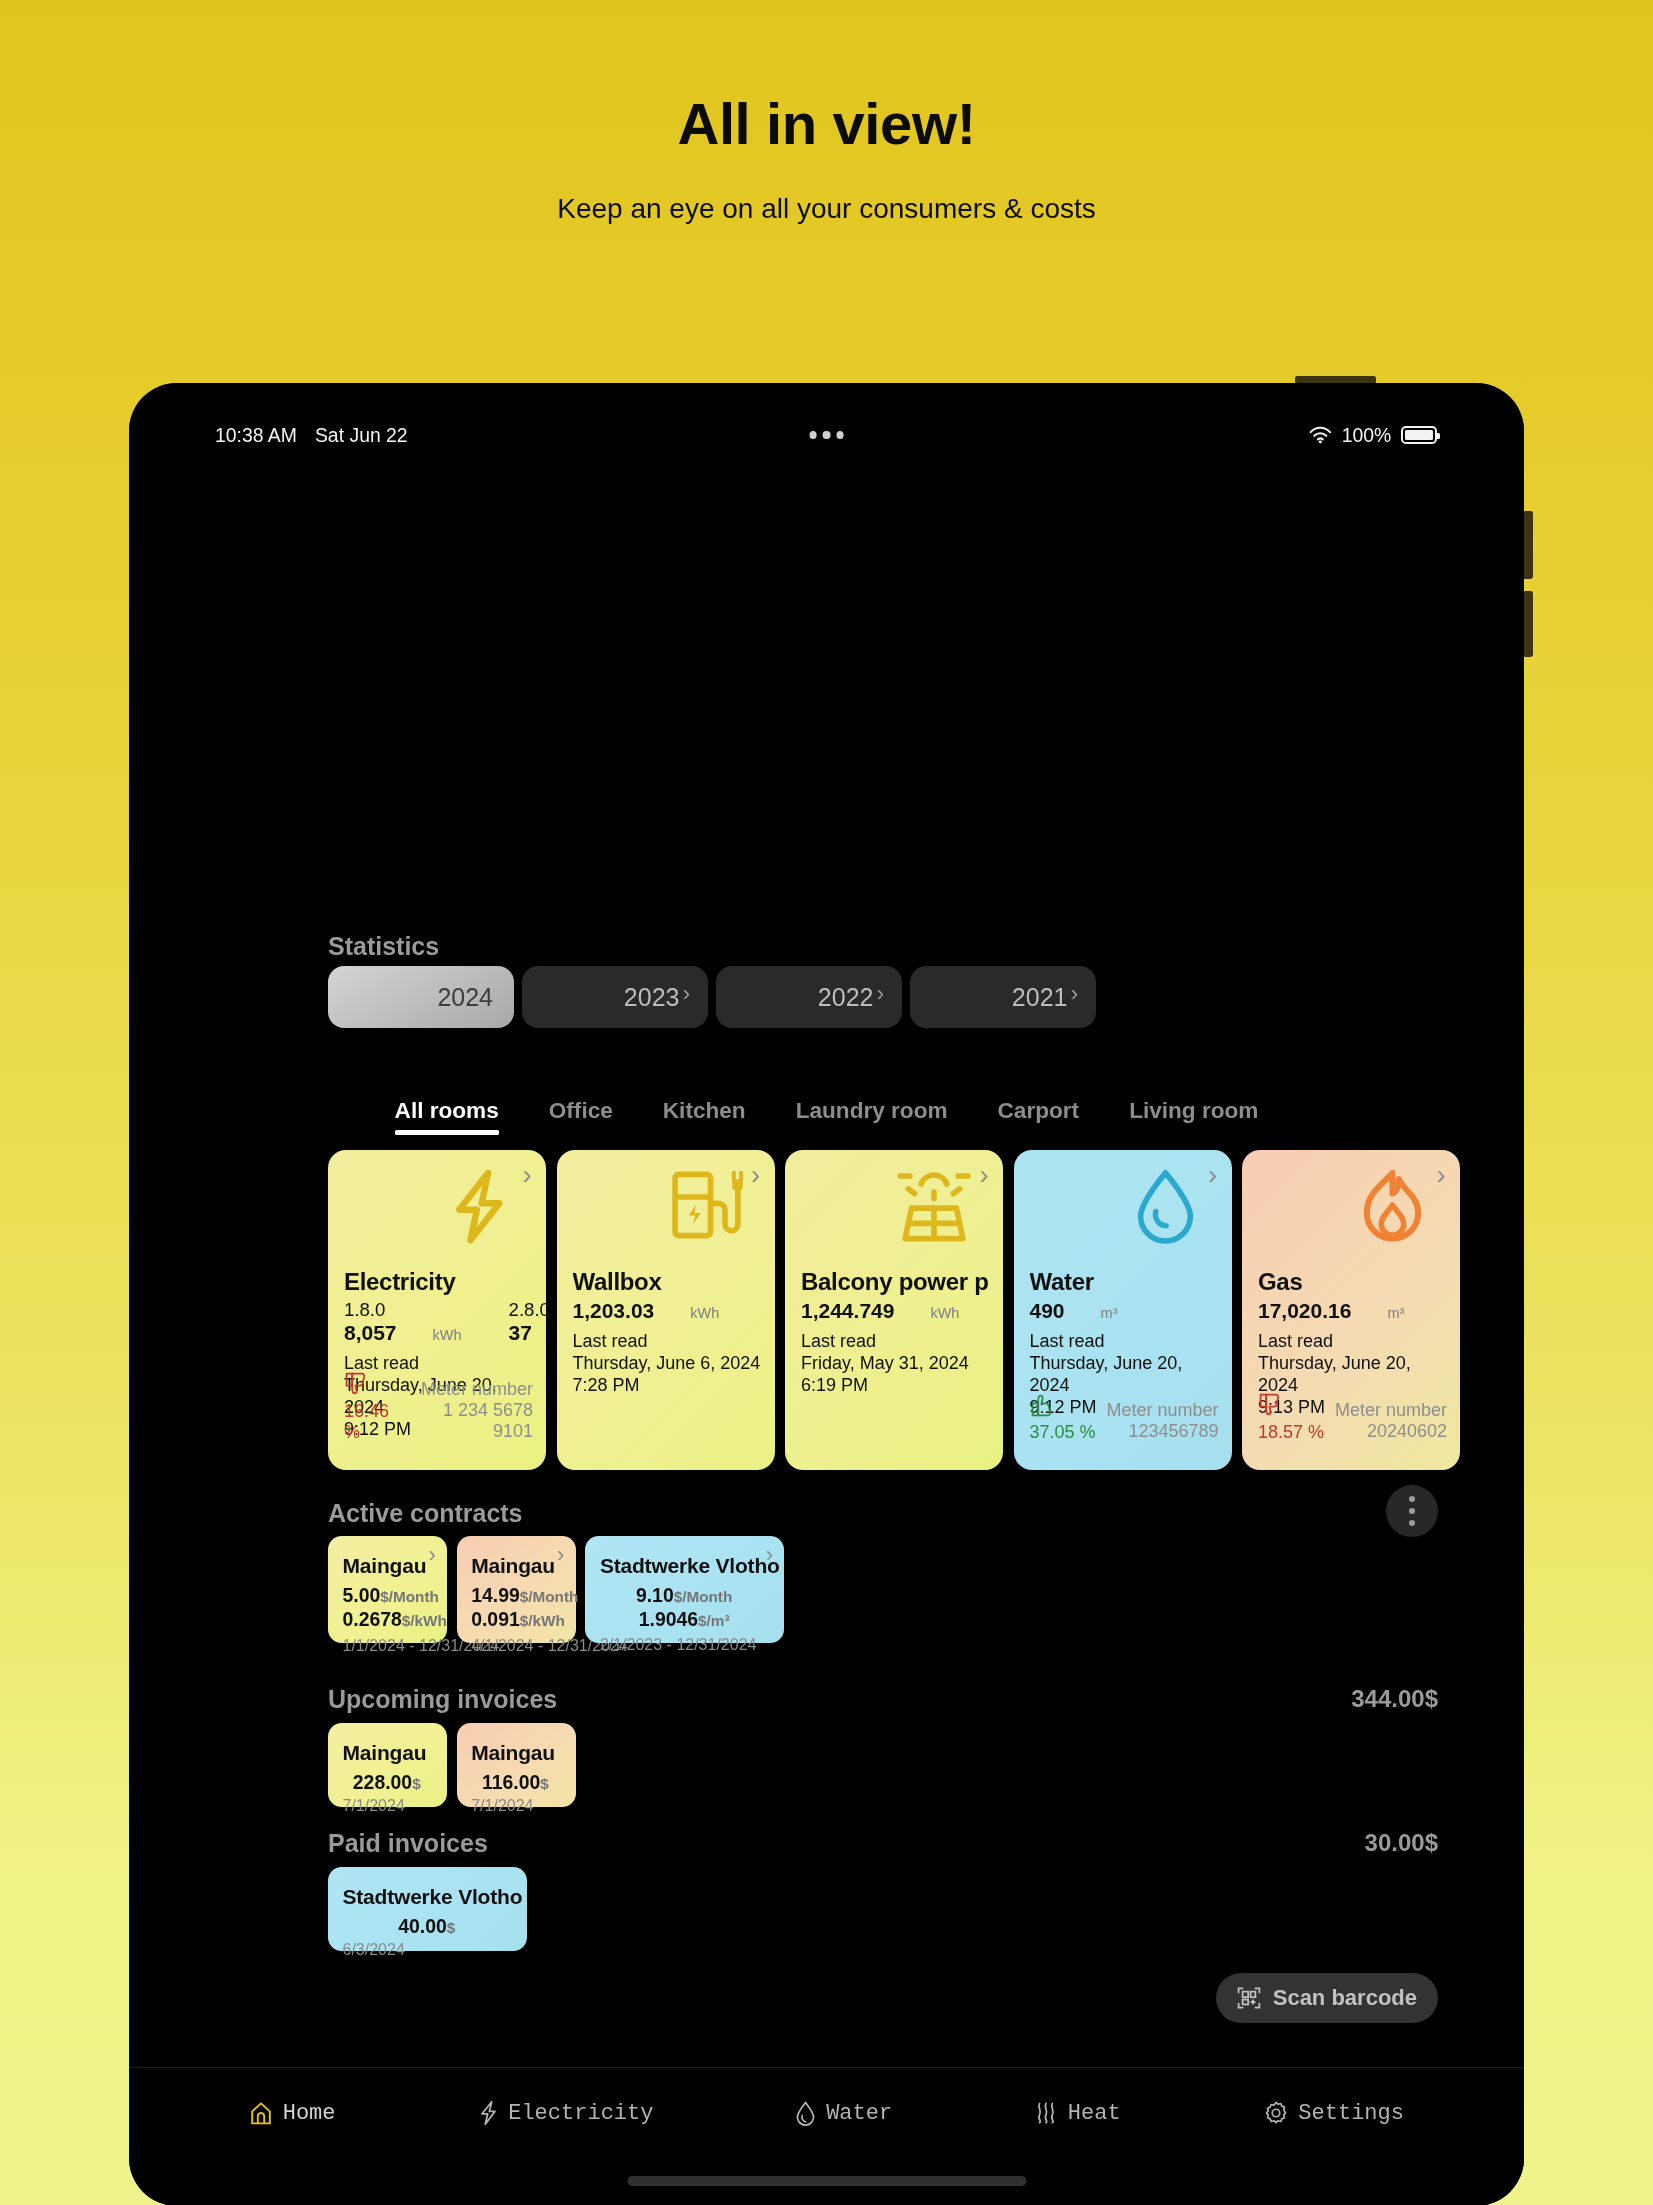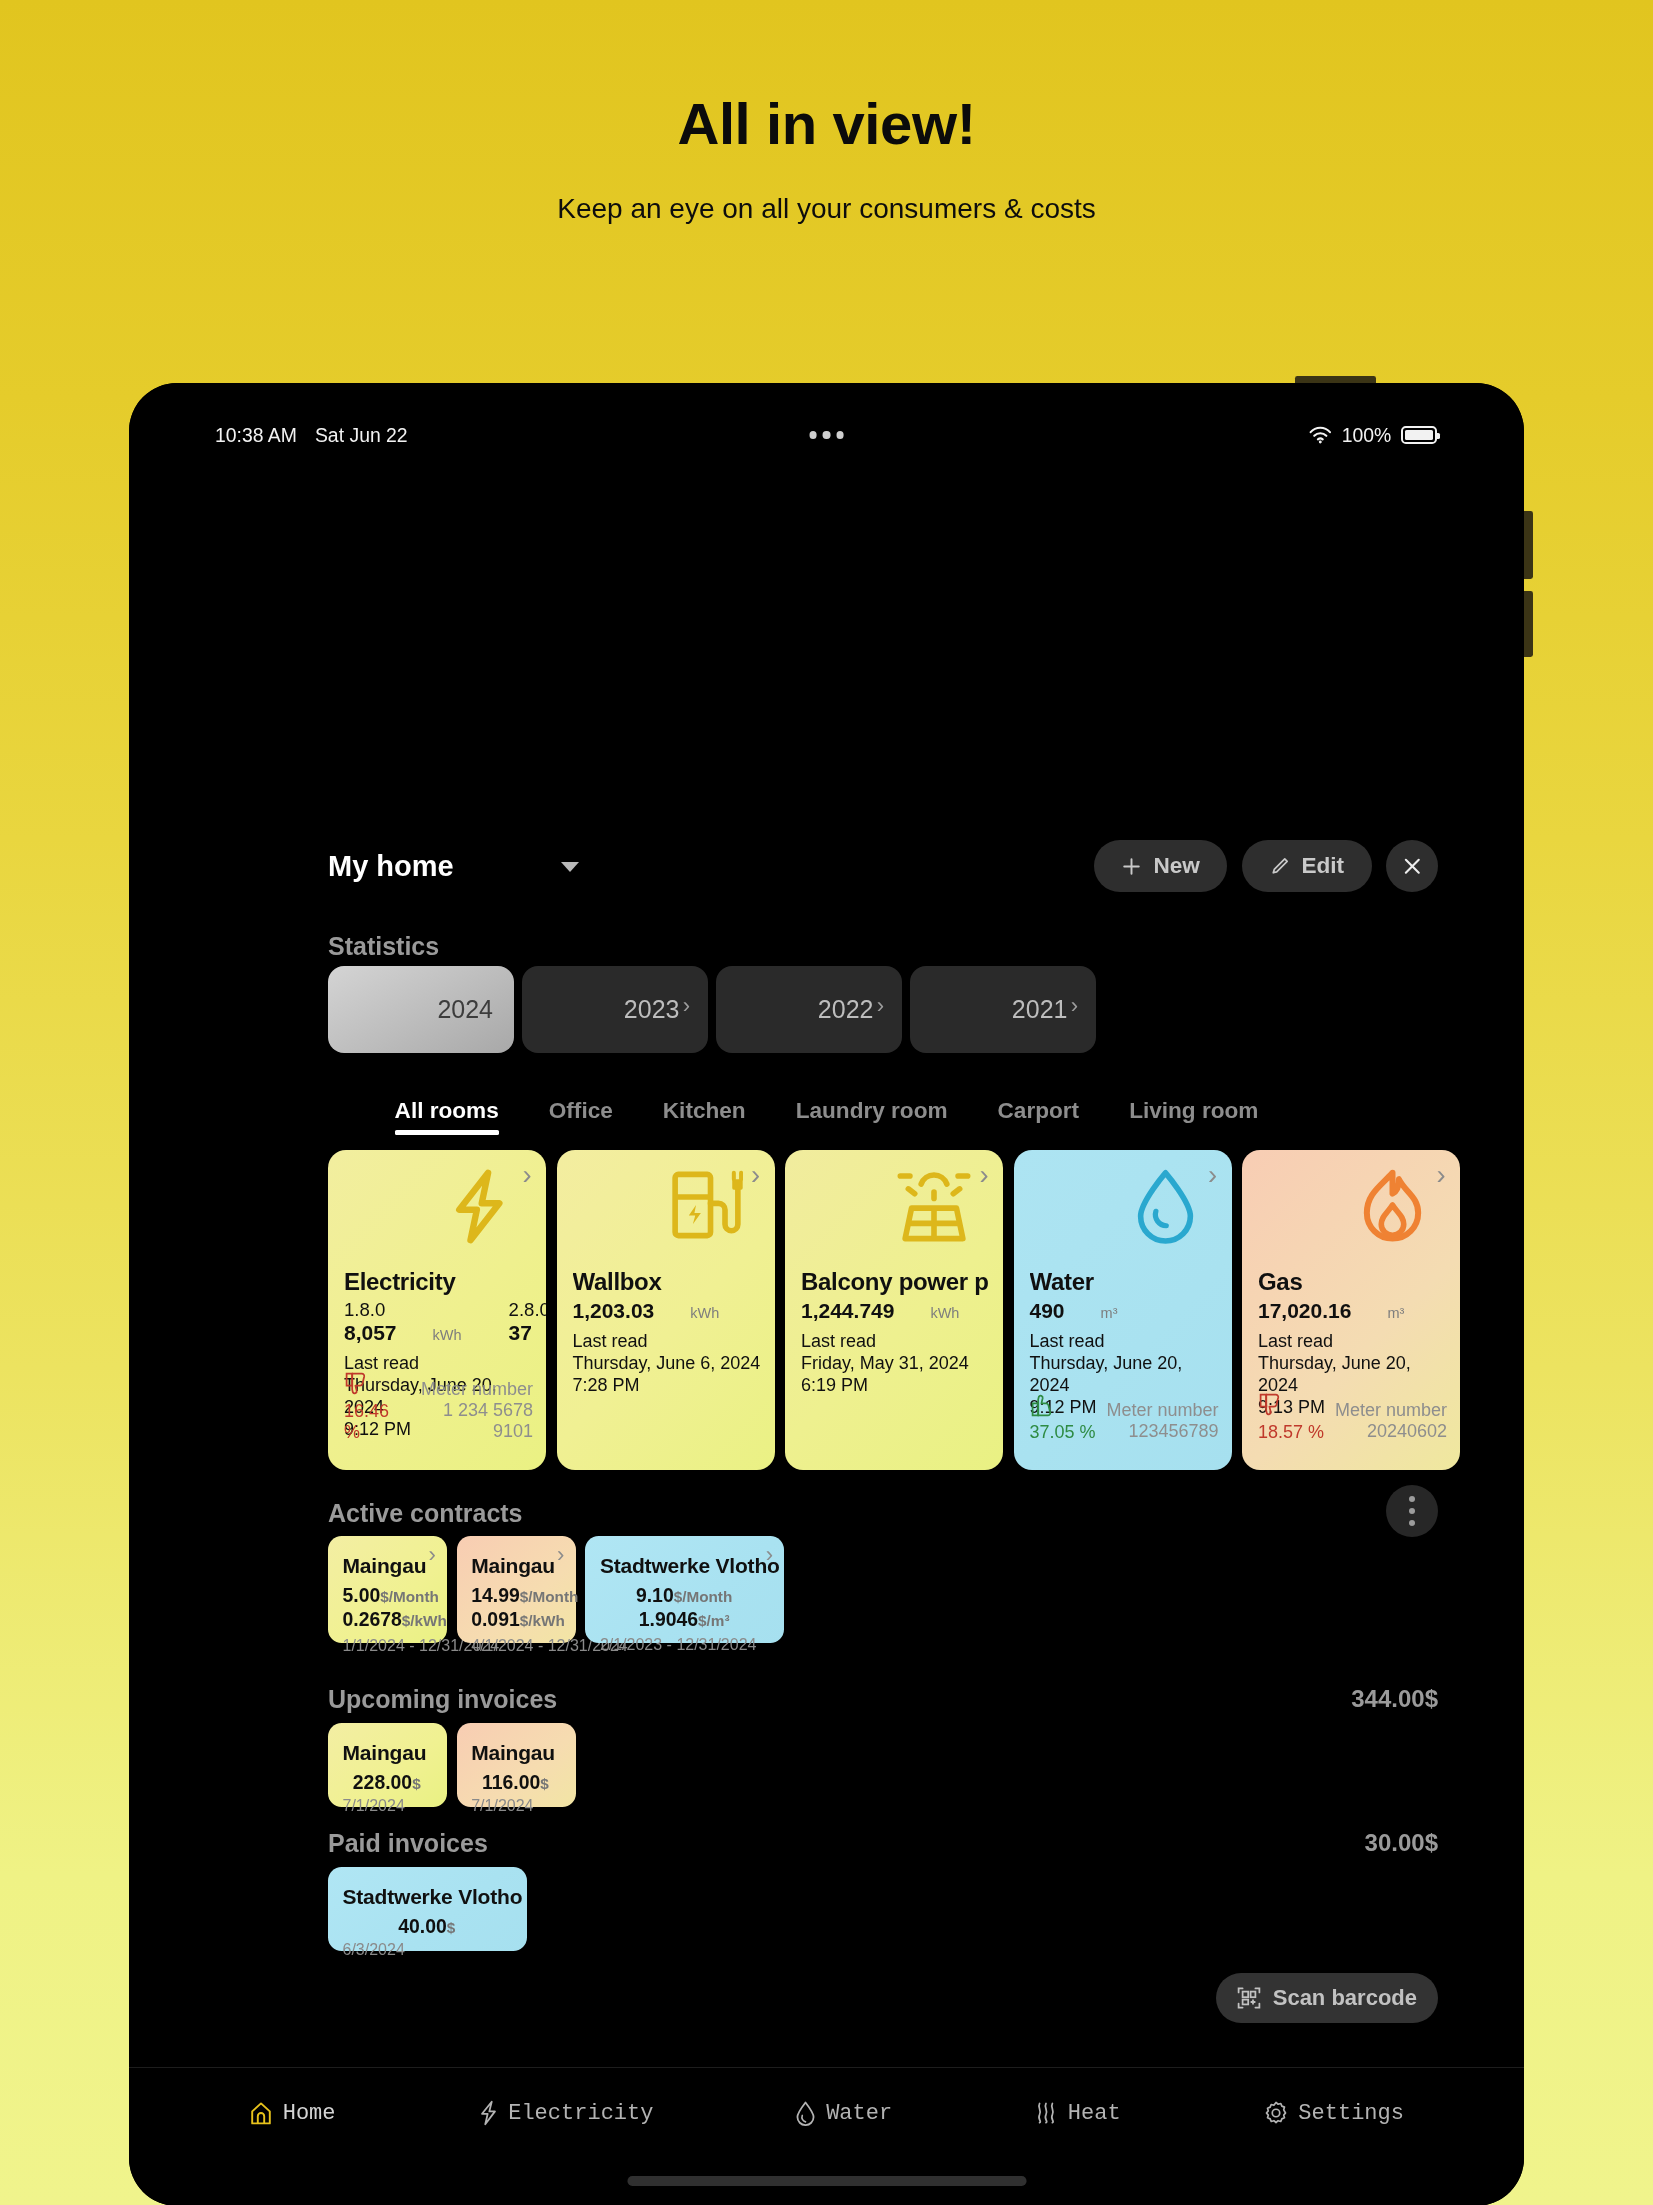--- a/index.html
+++ b/index.html
@@ -68,21 +68,21 @@
   }
   .circ-btn { width: 52px; height: 52px; border-radius: 50%; background: #2e2e2e; display: flex; align-items: center; justify-content: center; }
 
   
   .content { position: absolute; top: 533px; left: 0; right: 0; bottom: 0; }
   .sec-title { font-size: 25px; font-weight: bold; color: #9a9a9a; }
 
   .stats-head { position: absolute; left: 199px; top: 16px; }
   .year-row { position: absolute; left: 199px; top: 50px; display: flex; gap: 8px; }
   .year-chip {
-    width: 186px; height: 87px; border-radius: 16px; background: #2a2a2a;
+    width: 186px; height: 62px; border-radius: 16px; background: #2a2a2a;
     display: flex; align-items: center; justify-content: flex-end; padding: 0 18px 0 0;
     font-size: 25px; color: #bdbdbd; gap: 3.2px;
   }
   .year-chip.sel {
     background: linear-gradient(150deg, #d4d4d4 0%, #bcbcbc 55%, #a8a8a8 100%);
     color: #3c3c3c; padding-right: 21px;
   }
   .chev { font-size: 22px; color: #9d9d9d; line-height: 1; margin-top: -6.5px; }
 
   .room-tabs {
@@ -188,45 +188,20 @@
             <path d="M11 16.4 A5 5 0 0 1 17 16.4" stroke="#f2f2f2" stroke-width="2.6" fill="none" stroke-linecap="round"></path>
             <circle cx="14" cy="19.6" r="1.8" fill="#f2f2f2"></circle>
           </svg>
           <span>100%</span>
           <span class="battery">
               <i></i>
             </span>
         </div>
       </div>
 
-      <div class="topbar">
-        <div class="home-select">
-          <span class="home-name">My home</span>
-          <span class="caret"></span>
-        </div>
-        <div class="topbar-actions">
-          <div class="pill">
-            <svg width="21" height="21" viewBox="0 0 26 26">
-              <path d="M13 4v18M4 13h18" stroke="#c9c9c9" stroke-width="2.4" stroke-linecap="round"></path>
-            </svg>
-            <span>New</span>
-          </div>
-          <div class="pill">
-            <svg width="21" height="21" viewBox="0 0 26 26">
-              <path d="M19.5 3.6l3 3-13 13-4.2 1.2 1.2-4.2z" stroke="#c9c9c9" stroke-width="2.1" fill="none" stroke-linejoin="round"></path>
-            </svg>
-            <span>Edit</span>
-          </div>
-          <div class="circ-btn">
-            <svg width="22.6" height="22.6" viewBox="0 0 28 28">
-              <path d="M6 6l16 16M22 6L6 22" stroke="#ededed" stroke-width="2.6" stroke-linecap="round"></path>
-            </svg>
-          </div>
-        </div>
-      </div>
 
       <div class="content">
 
         <div class="sec-title stats-head">Statistics</div>
 
         <div class="year-row">
           <div class="year-chip sel">
             <span>2024</span>
 
           </div>

